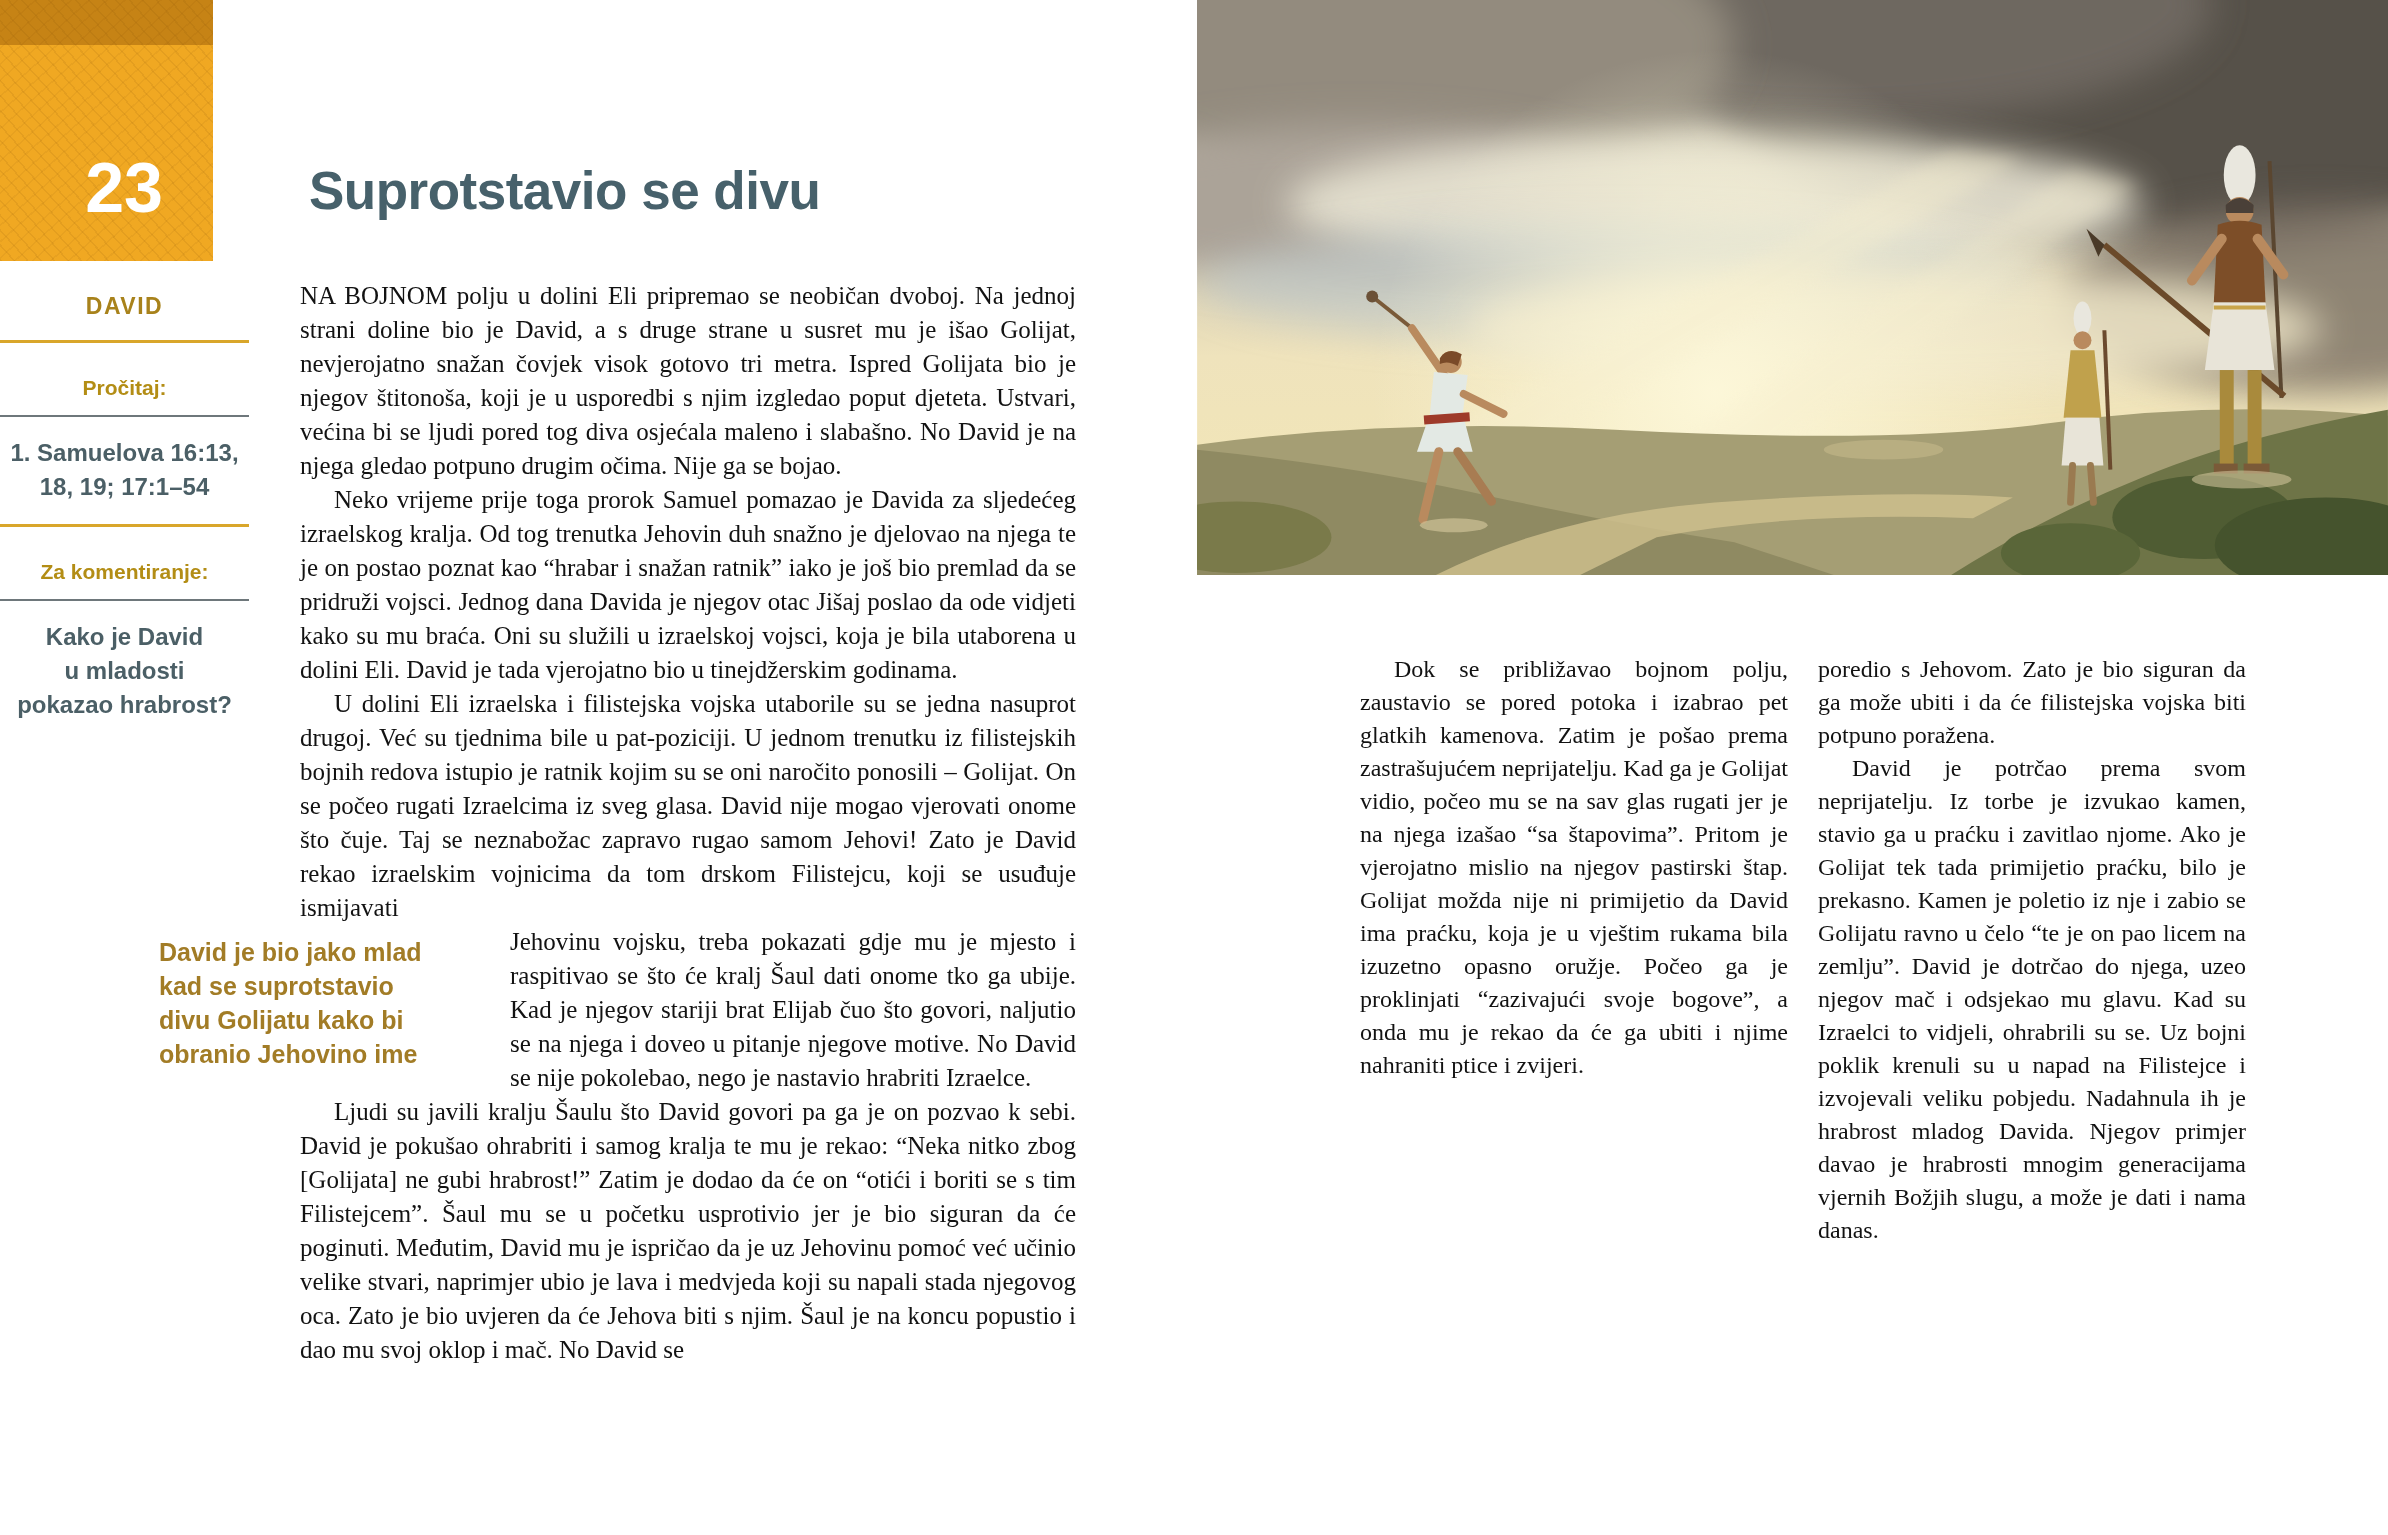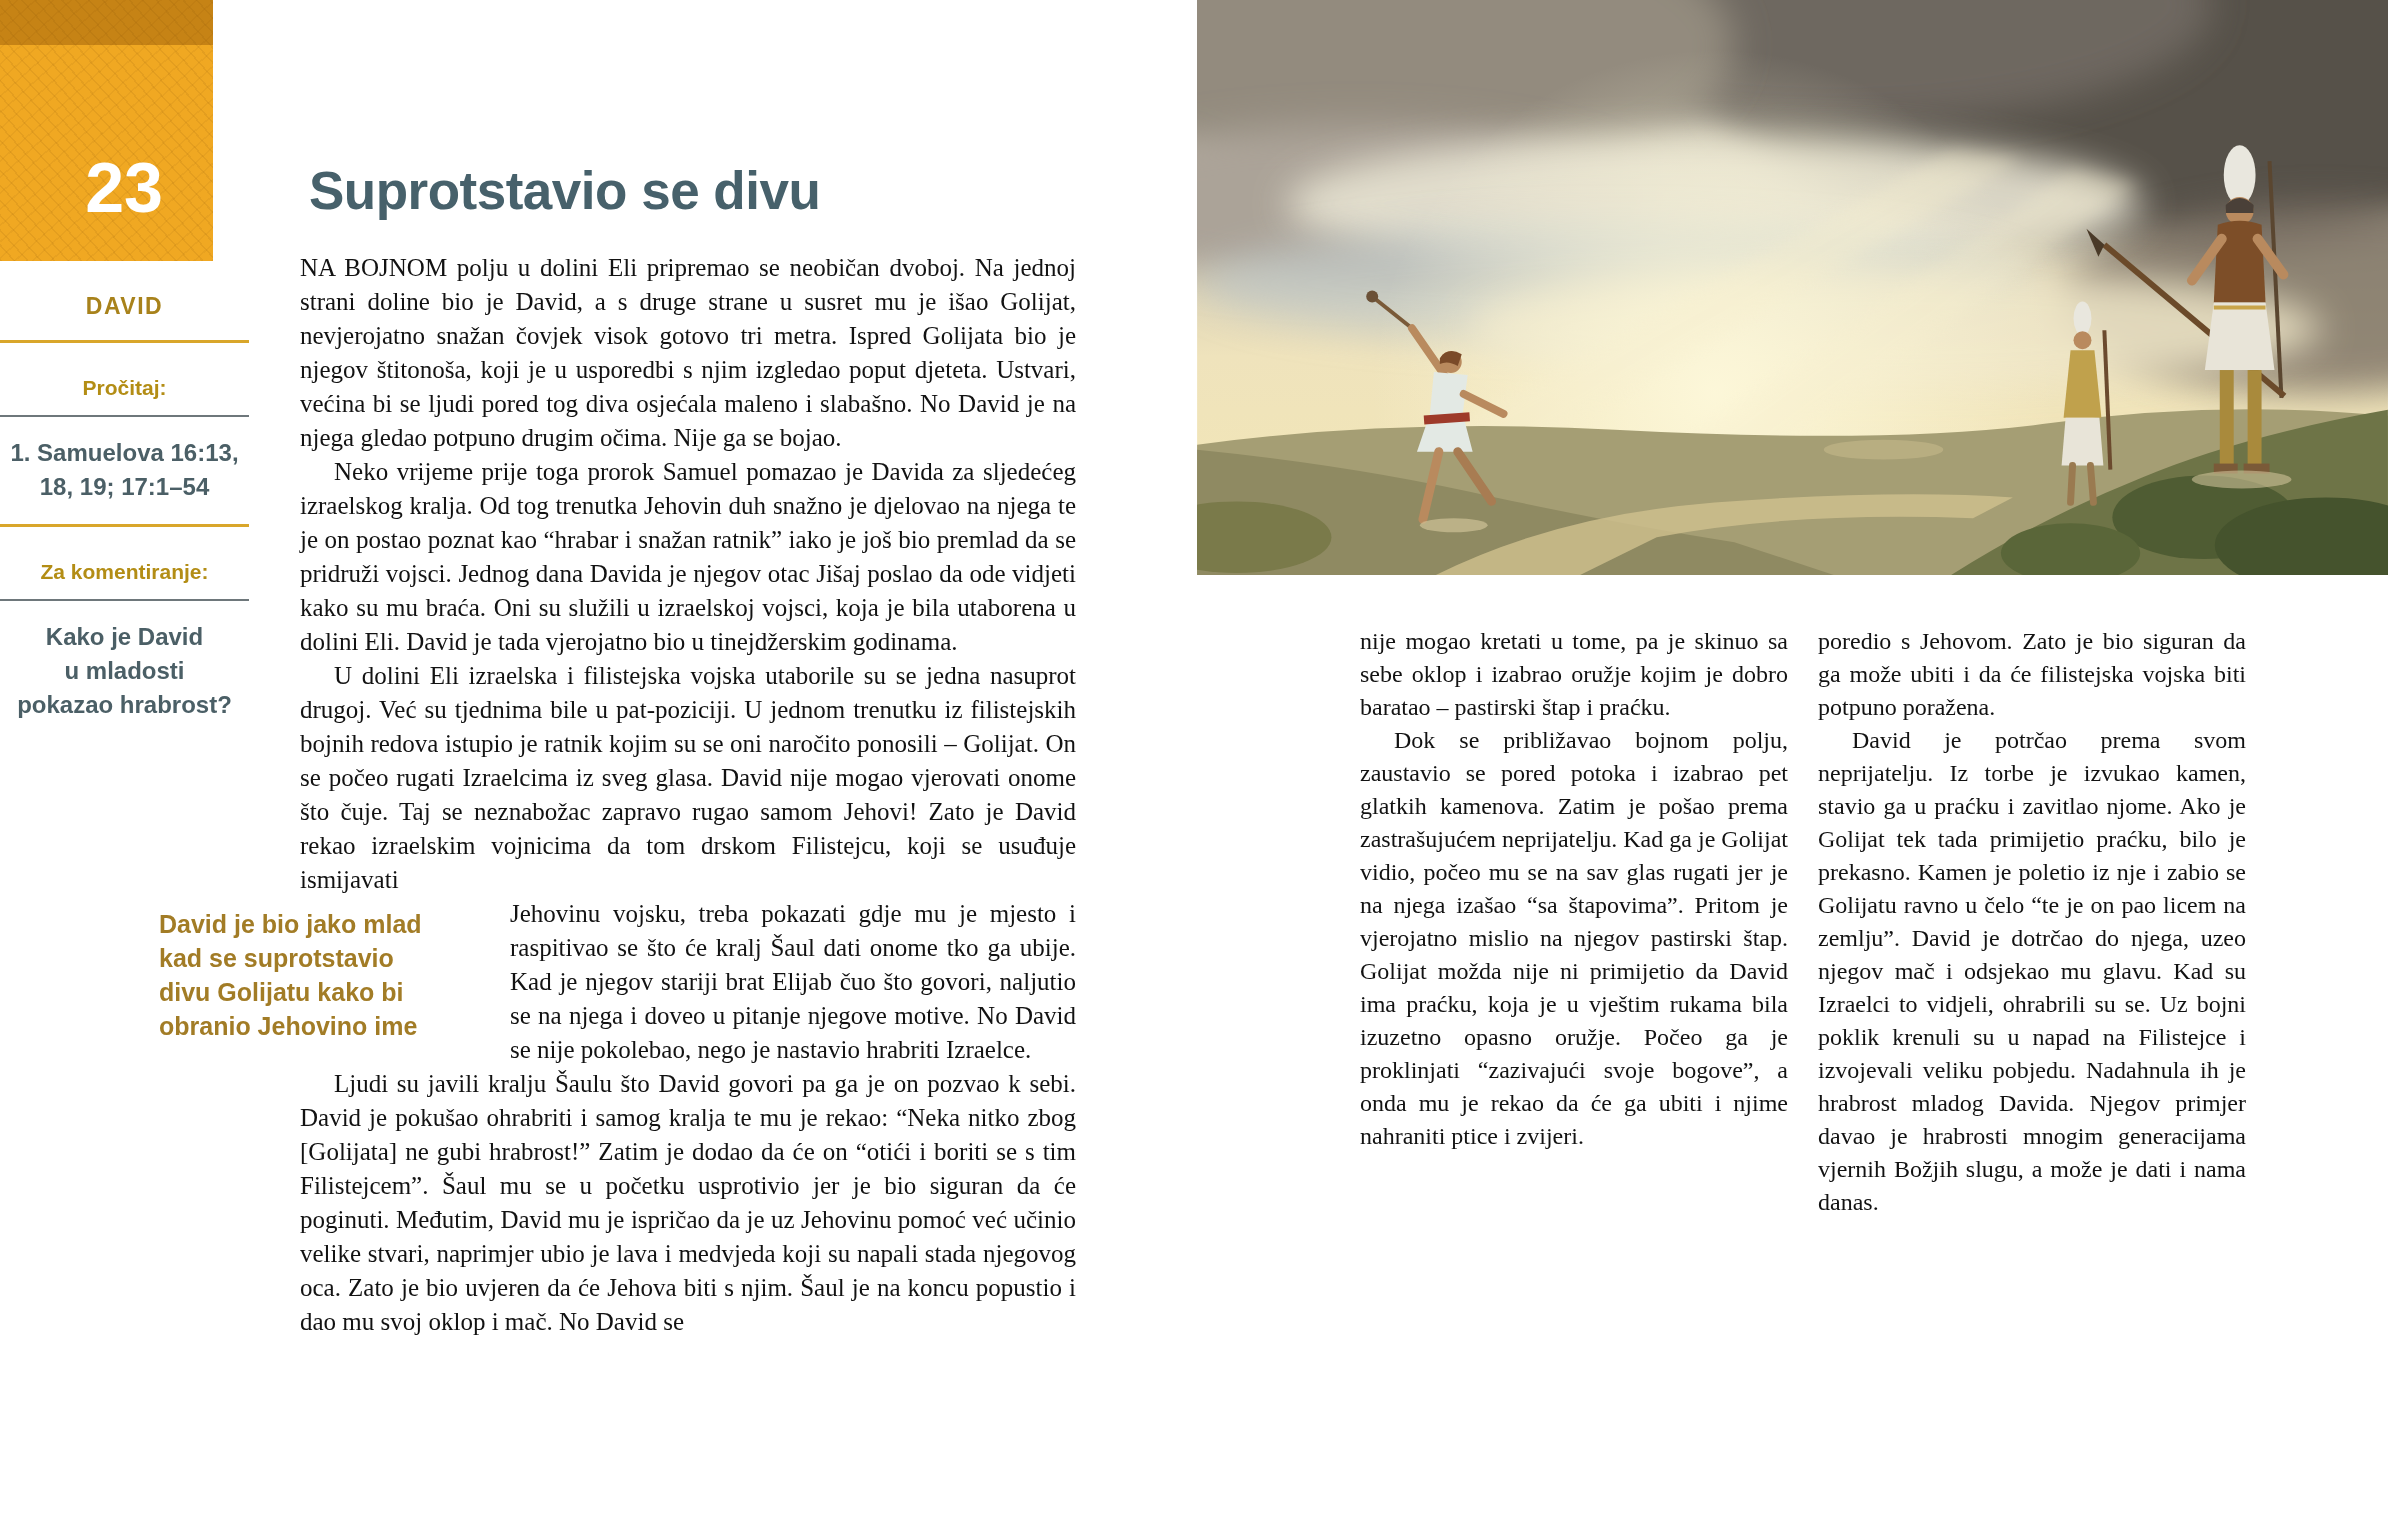--- a/index.html
+++ b/index.html
@@ -36,20 +36,21 @@
   }
   
   h1.page-title{
     position:absolute;left:300px;top:151px;margin:9px;
     font-size:53px;font-weight:bold;letter-spacing:-0.5px;color:#47616b;
   }
   
   .col{
     position:absolute;font-family:"Liberation Serif",serif;color:#121212;
     text-align:justify;
+    margin-top:28px;
   }
   .col-left{left:300px;top:251px;width:776px;font-size:25px;line-height:34px;}
   .col-narrow{top:625px;width:428px;font-size:24px;line-height:33px;}
   .col-middle{left:1360px;}
   .col-right{left:1818px;}
   .body-p{margin:0;}
   .body-p.indent{text-indent:34px;}
   .pullquote{
     float:left;width:279px;margin:10px 72px 12px -141px;
     font-family:"Liberation Sans",sans-serif;font-weight:bold;
@@ -86,21 +87,20 @@
 
 <section class="col col-left">
     <p class="body-p">NA BOJNOM polju u dolini Eli pripremao se neobičan dvoboj. Na jednoj strani doline bio je David, a s druge strane u susret mu je išao Golijat, nevjerojatno snažan čovjek visok gotovo tri metra. Ispred Golijata bio je njegov štitonoša, koji je u usporedbi s njim izgledao poput djeteta. Ustvari, većina bi se ljudi pored tog diva osjećala maleno i slabašno. No David je na njega gledao potpuno drugim očima. Nije ga se bojao.</p>
     <p class="body-p indent">Neko vrijeme prije toga prorok Samuel pomazao je Davida za sljedećeg izraelskog kralja. Od tog trenutka Jehovin duh snažno je djelovao na njega te je on postao poznat kao “hrabar i snažan ratnik” iako je još bio premlad da se pridruži vojsci. Jednog dana Davida je njegov otac Jišaj poslao da ode vidjeti kako su mu braća. Oni su služili u izraelskoj vojsci, koja je bila utaborena u dolini Eli. David je tada vjerojatno bio u tinejdžerskim godinama.</p>
     <p class="body-p indent">U dolini Eli izraelska i filistejska vojska utaborile su se jedna nasuprot drugoj. Već su tjednima bile u pat-poziciji. U jednom trenutku iz filistejskih bojnih redova istupio je ratnik kojim su se oni naročito ponosili – Golijat. On se počeo rugati Izraelcima iz sveg glasa. David nije mogao vjerovati onome što čuje. Taj se neznabožac zapravo rugao samom Jehovi! Zato je David rekao izraelskim vojnicima da tom drskom Filistejcu, koji se usuđuje ismijavati</p>
     <div class="pullquote">David je bio jako mlad kad se suprotstavio divu Golijatu kako bi obranio Jehovino ime</div>
     <p class="body-p">Jehovinu vojsku, treba pokazati gdje mu je mjesto i raspitivao se što će kralj Šaul dati onome tko ga ubije. Kad je njegov stariji brat Elijab čuo što govori, naljutio se na njega i doveo u pitanje njegove motive. No David se nije pokolebao, nego je nastavio hrabriti Izraelce.</p>
     <p class="body-p indent">Ljudi su javili kralju Šaulu što David govori pa ga je on pozvao k sebi. David je pokušao ohrabriti i samog kralja te mu je rekao: “Neka nitko zbog [Golijata] ne gubi hrabrost!” Zatim je dodao da će on “otići i boriti se s tim Filistejcem”. Šaul mu se u početku usprotivio jer je bio siguran da će poginuti. Međutim, David mu je ispričao da je uz Jehovinu pomoć već učinio velike stvari, naprimjer ubio je lava i medvjeda koji su napali stada njegovog oca. Zato je bio uvjeren da će Jehova biti s njim. Šaul je na koncu popustio i dao mu svoj oklop i mač. No David se</p>
   </section>
 <section class="col col-narrow col-middle">
-    <p class="body-p">nije mogao kretati u tome, pa je skinuo sa sebe oklop i izabrao oružje kojim je dobro baratao – pastirski štap i praćku.</p>
     <p class="body-p indent">Dok se približavao bojnom polju, zaustavio se pored potoka i izabrao pet glatkih kamenova. Zatim je pošao prema zastrašujućem neprijatelju. Kad ga je Golijat vidio, počeo mu se na sav glas rugati jer je na njega izašao “sa štapovima”. Pritom je vjerojatno mislio na njegov pastirski štap. Golijat možda nije ni primijetio da David ima praćku, koja je u vještim rukama bila izuzetno opasno oružje. Počeo ga je proklinjati “zazivajući svoje bogove”, a onda mu je rekao da će ga ubiti i njime nahraniti ptice i zvijeri.</p>
   </section>
 <section class="col col-narrow col-right">
     <p class="body-p">poredio s Jehovom. Zato je bio siguran da ga može ubiti i da će filistejska vojska biti potpuno poražena.</p>
     <p class="body-p indent">David je potrčao prema svom neprijatelju. Iz torbe je izvukao kamen, stavio ga u praćku i zavitlao njome. Ako je Golijat tek tada primijetio praćku, bilo je prekasno. Kamen je poletio iz nje i zabio se Golijatu ravno u čelo “te je on pao licem na zemlju”. David je dotrčao do njega, uzeo njegov mač i odsjekao mu glavu. Kad su Izraelci to vidjeli, ohrabrili su se. Uz bojni poklik krenuli su u napad na Filistejce i izvojevali veliku pobjedu. Nadahnula ih je hrabrost mladog Davida. Njegov primjer davao je hrabrosti mnogim generacijama vjernih Božjih slugu, a može je dati i nama danas.</p>
   </section>
 
 <figure class="illustration" aria-label="Mladi David trči i vitla praćkom prema divu Golijatu, koji s kopljem i štitonošom stoji na brežuljku pod olujnim nebom obasjanim zlatnim svjetlom">
   <svg viewBox="0 0 1197 578" width="1191" height="575" xmlns="http://www.w3.org/2000/svg">
     <defs>

